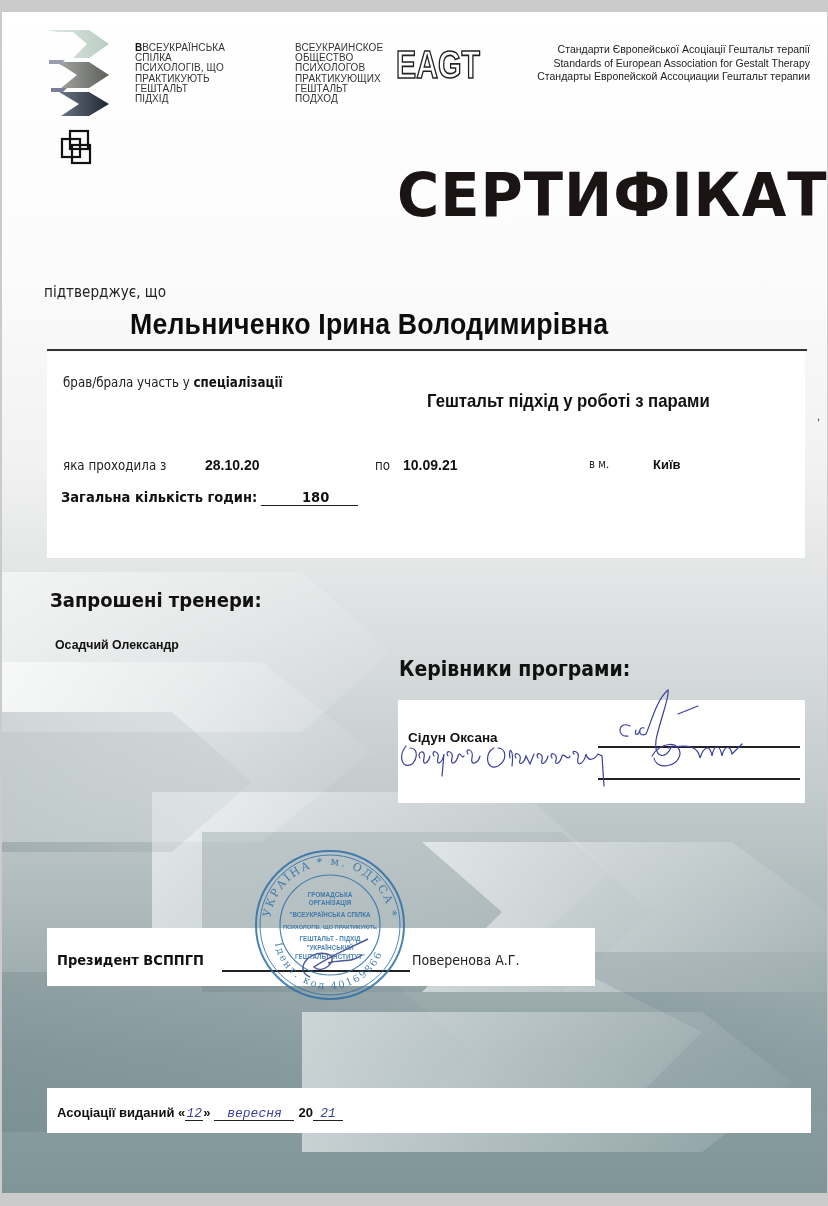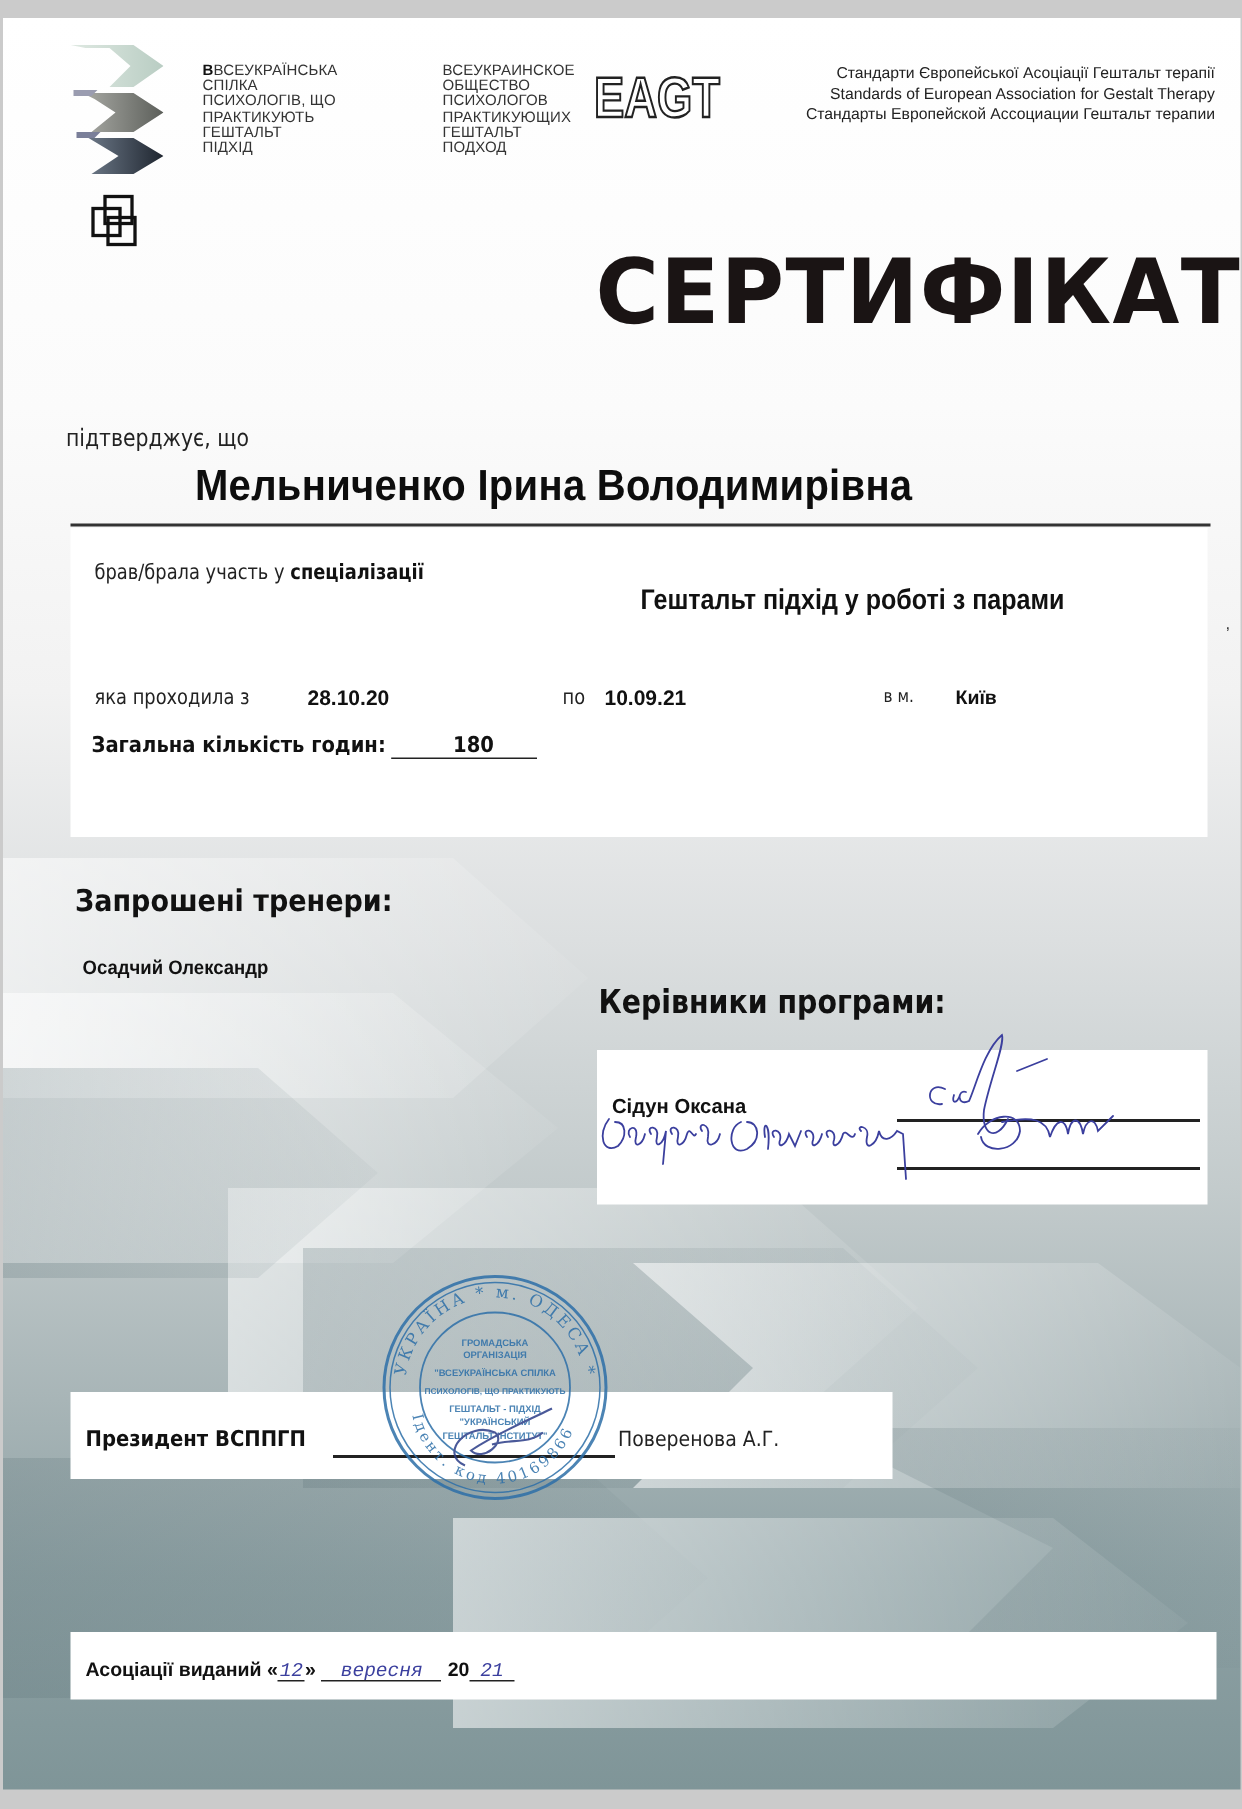--- a/index.html
+++ b/index.html
@@ -162,21 +162,21 @@
       <span>брав/брала участь у </span><b>спеціалізації</b>
     </div>
     <div class="course">Гештальт підхід у роботі з парами</div>
     <div class="comma">,</div>
     <div class="row-dates">
       <span style="left:0">яка проходила  з</span>
       <span class="v" style="left:142px">28.10.20</span>
       <span style="left:312px">по</span>
       <span class="v" style="left:340px">10.09.21</span>
       <span style="left:526px;font-size:12px">в  м.</span>
-      <span class="v" style="left:574px;font-size:13px">Київ</span>
+      <span class="v" style="left:590px;font-size:13px">Київ</span>
     </div>
     <div class="hours">
       <span>Загальна кількість годин:</span><span class="hours-val">180</span>
     </div>
   </div>
 
   <div class="trainers-title">Запрошені тренери:</div>
   <div class="trainer-name">Осадчий Олександр</div>
 
   <div class="leaders-title">Керівники програми:</div>

